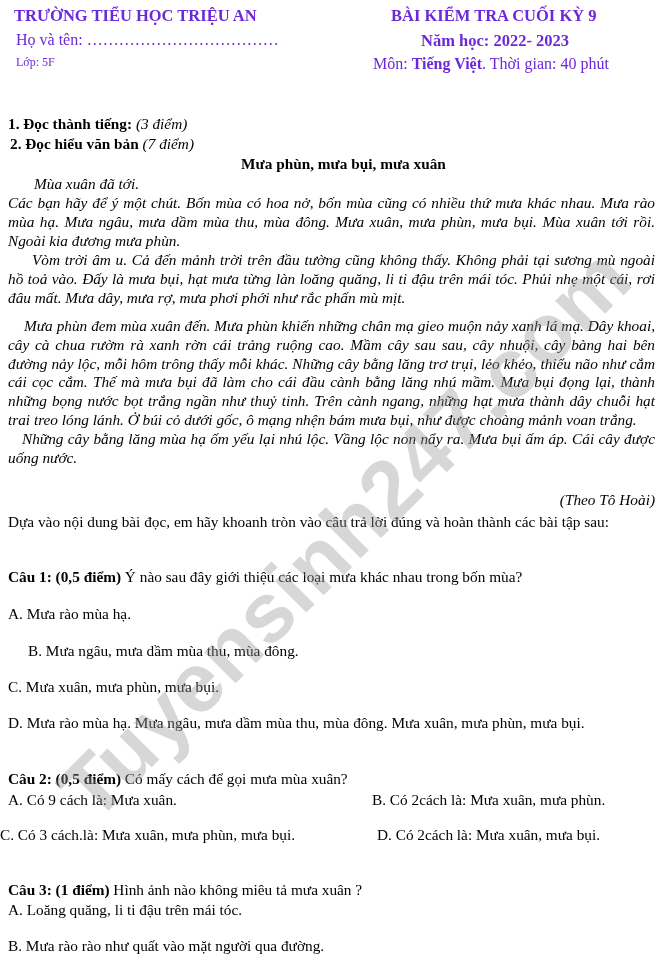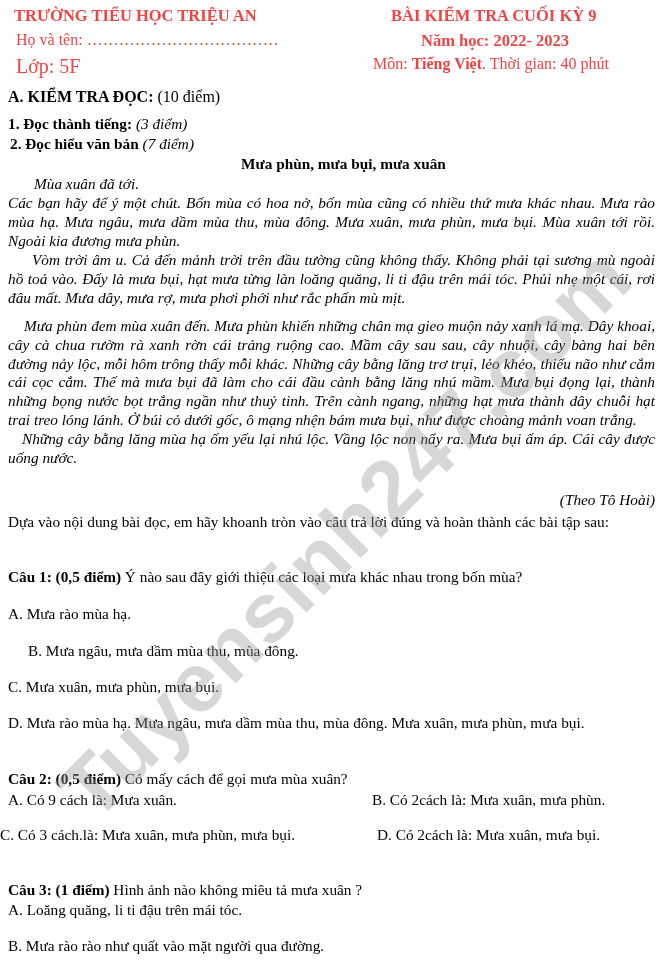--- a/index.html
+++ b/index.html
@@ -3,21 +3,21 @@
   <meta charset="utf-8">
   <style>
     html, body { margin: 0; padding: 0; background: #ffffff; }
     body {
       width: 670px; height: 967px; overflow: hidden; position: relative;
       font-family: "Liberation Serif", "DejaVu Serif", serif;
       color: #000; font-size: 15.3px;
     }
     .page { position: absolute; left: 0; top: 0; width: 670px; height: 967px; }
     .abs { position: absolute; white-space: nowrap; }
-    .blue { color: #ef4444; }
+    .blue { color: #6d28d9; }
     .b { font-weight: bold; }
     .i { font-style: italic; }
     .hdr { font-size: 16px; }
     .para {
       position: absolute; left: 8px; width: 647px;
       font-style: italic; text-align: justify; text-align-last: left;
       line-height: 18.8px; font-size: 15.3px; white-space: normal;
     }
     .para.first { text-indent: 26px; }
     .para.ind1 { text-indent: 24px; }
@@ -33,31 +33,28 @@
       left: 40px; top: 770px;
     }
   </style>
 </head>
 <body>
 
 <div class="page">
 
   <div class="abs blue b hdr" style="left:14px; top:6px; font-size:16.5px;">TRƯỜNG TIỂU HỌC TRIỆU AN</div>
   <div class="abs blue" style="left:16px; top:31px; font-size:16px;">Họ và tên: ………………………………</div>
-  <div class="abs blue" style="left:16px; top:55px; font-size:20px;">Lớp:  5F</div>
+  <div class="abs blue" style="left:16px; top:55px; font-size:12px;">Lớp:  5F</div>
 
   <div class="abs blue b" style="left:391px; top:6px; font-size:16.5px;">BÀI KIỂM TRA CUỐI KỲ 9</div>
   <div class="abs blue b" style="left:421px; top:31px; font-size:16.5px;">Năm học: 2022- 2023</div>
   <div class="abs blue" style="left:373px; top:55px; font-size:16px;">
     <span>Môn: </span><span class="b">Tiếng Việt</span><span>. Thời gian: 40 phút</span>
   </div>
 
-  <div class="abs" style="left:8px; top:88px; font-size:16px;">
-    <span class="b">A. KIỂM TRA ĐỌC:</span><span> (10 điểm)</span>
-  </div>
   <div class="abs" style="left:8px; top:115px;">
     <span class="b">1. Đọc thành tiếng:</span><span class="i"> (3 điểm)</span>
   </div>
   <div class="abs" style="left:10px; top:135px;">
     <span class="b">2. Đọc hiểu văn bản</span><span class="i"> (7 điểm)</span>
   </div>
 
   <div class="abs b" style="left:0; width:670px; text-align:center; top:155px; padding-left:17px; box-sizing:border-box;">Mưa phùn, mưa bụi, mưa xuân</div>
 
   <div class="para first" style="top:175px;">Mùa xuân đã tới.</div>

